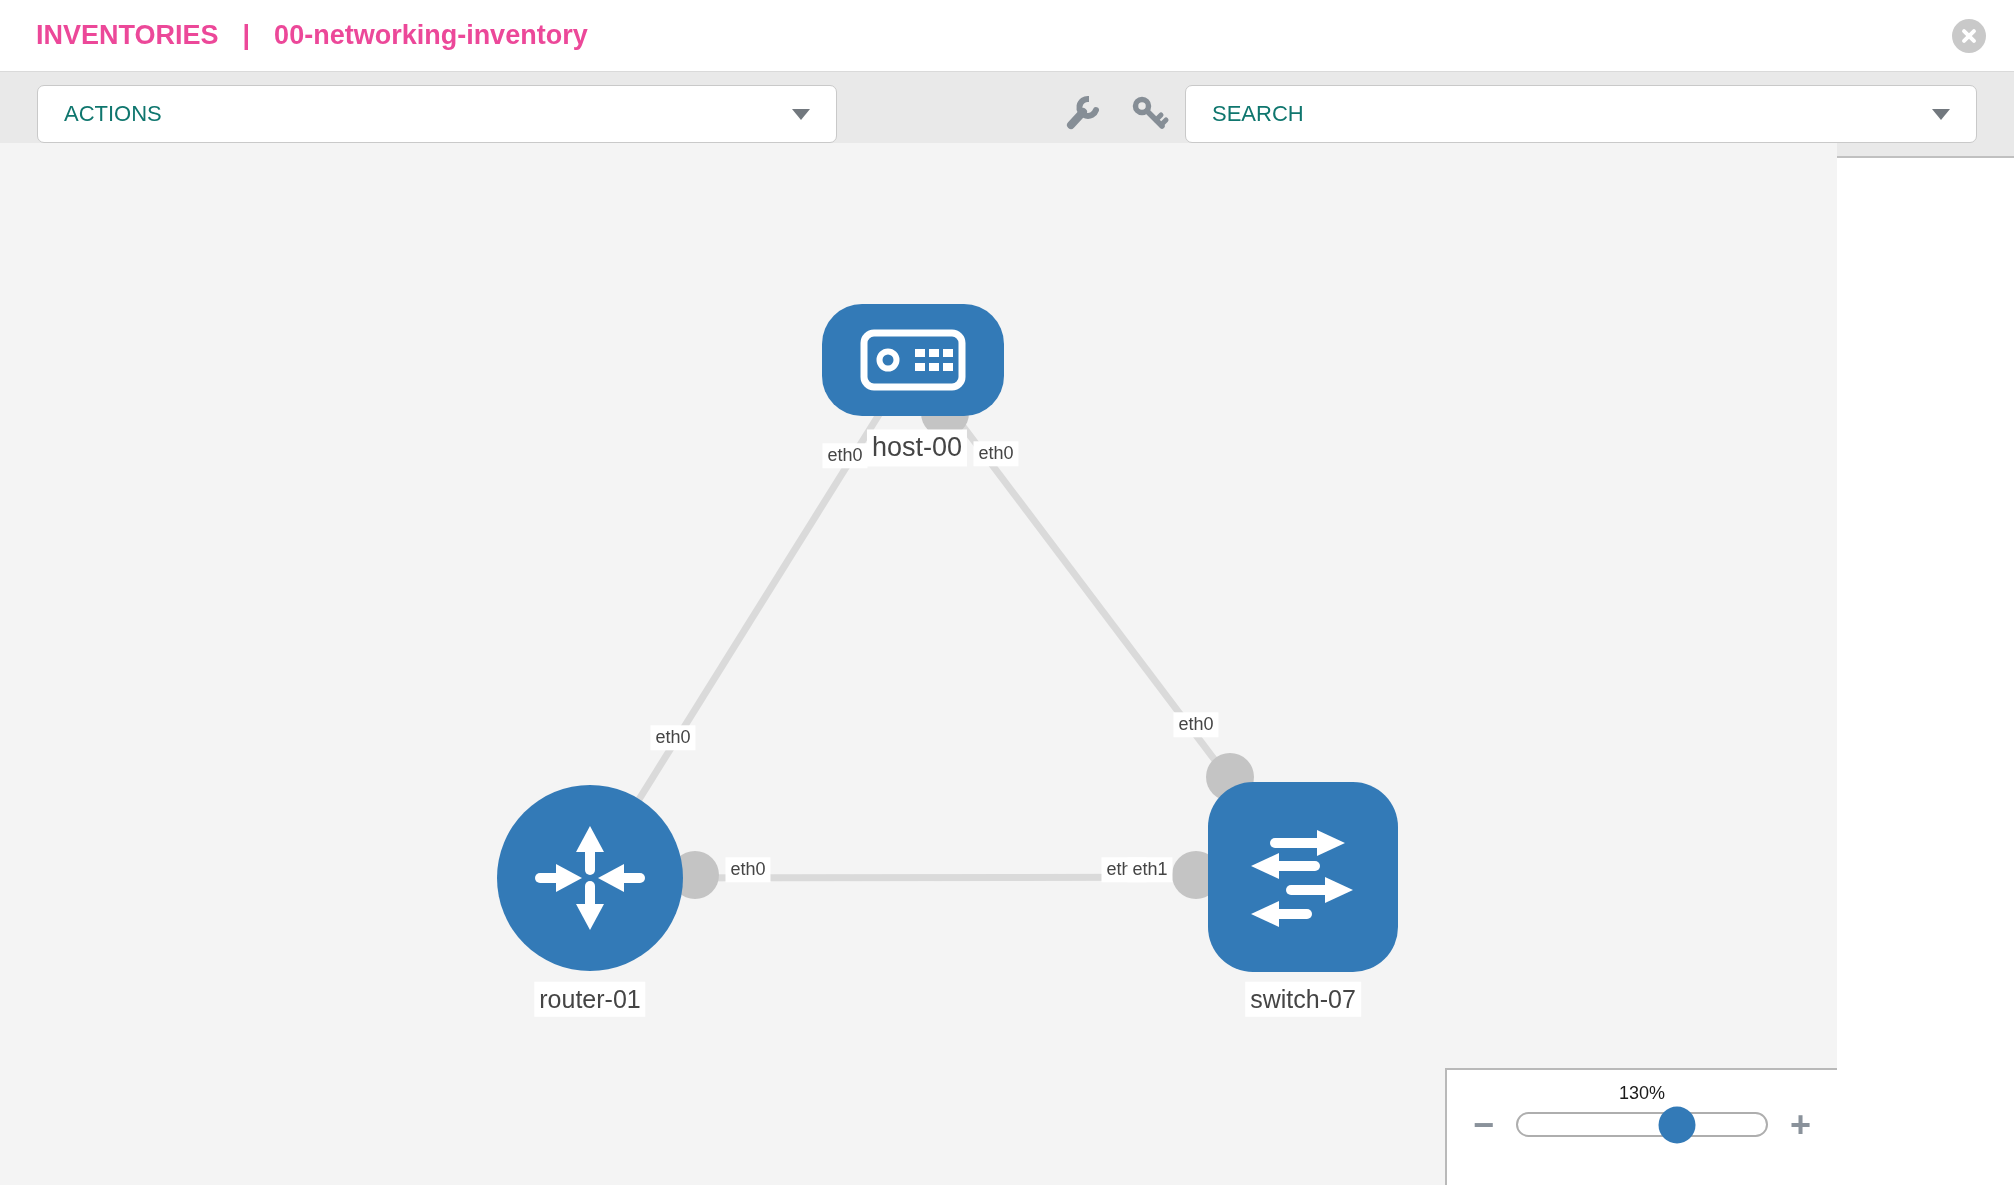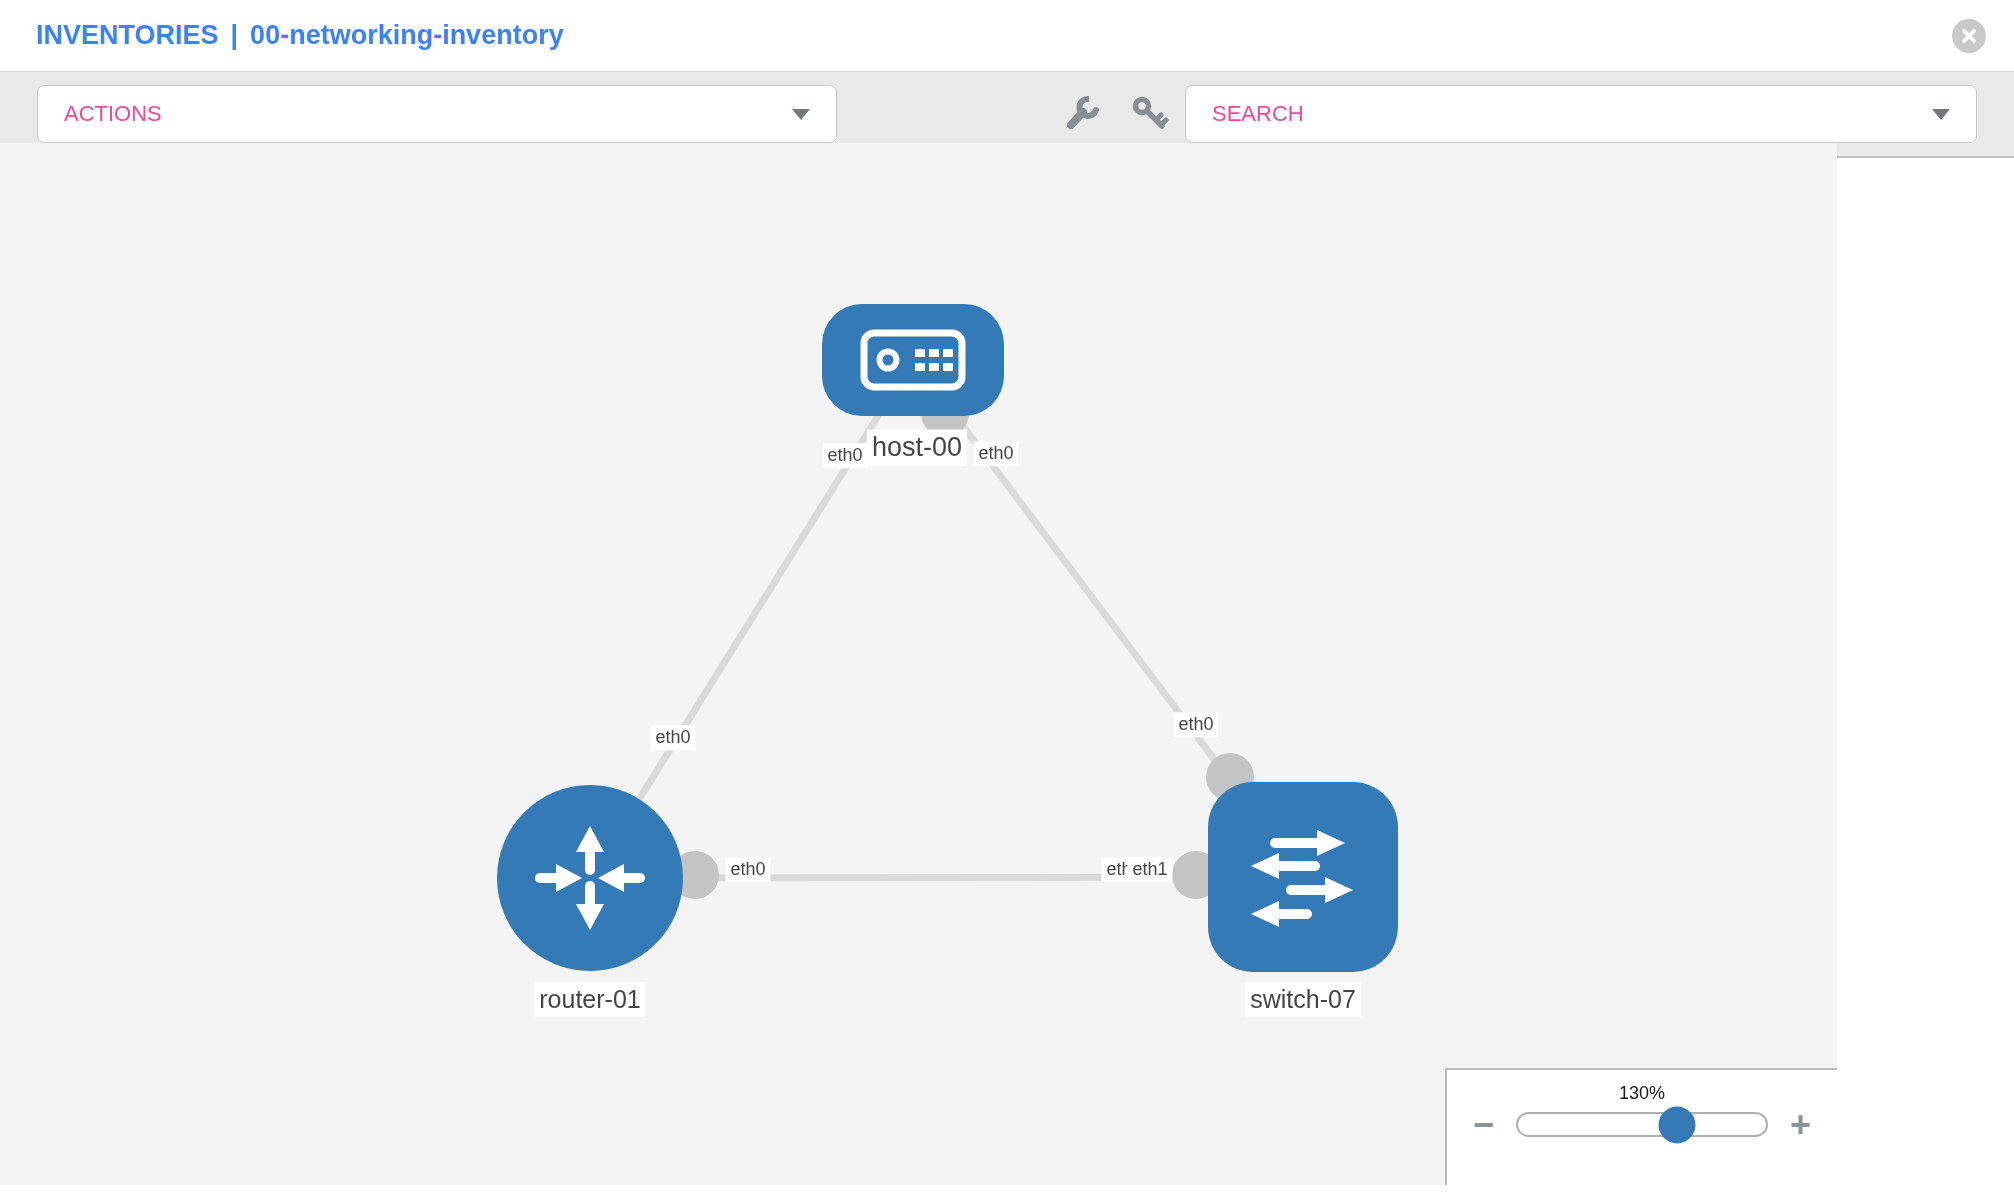--- a/index.html
+++ b/index.html
@@ -2,29 +2,29 @@
 <html><head>
 <meta charset="utf-8">
 <style>
   * { margin:0; padding:0; box-sizing:border-box; }
   html,body { width:2014px; height:1200px; }
   body { font-family:"Liberation Sans", sans-serif; background:#fff; overflow:hidden; }
   .app { position:relative; width:2014px; height:1200px; background:#fff; }
 
   
   .header { height:72px; border-bottom:1px solid #dadada; display:flex; align-items:center; padding:0 28px 0 36px; background:#fff; }
-  .title { font-size:27px; font-weight:bold; color:#3b82f6; display:flex; gap:12px; }
+  .title { font-size:27px; font-weight:bold; color:#ec4899; display:flex; gap:24px; }
   .close-btn { margin-left:auto; width:34px; height:34px; border-radius:50%; background:#c9c9c9; position:relative; cursor:pointer; }
   .close-btn span { position:absolute; left:50%; top:50%; width:18px; height:4px; background:#fff; border-radius:2px; }
   .close-btn .x1 { transform:translate(-50%,-50%) rotate(45deg); }
   .close-btn .x2 { transform:translate(-50%,-50%) rotate(-45deg); }
 
   
   .toolbar { height:86px; background:#e9e9e9; border-bottom:2px solid #c0c0c0; display:flex; align-items:center; padding:0 37px; }
-  .select-box { height:58px; background:#fff; border:1px solid #c9c9c9; border-radius:7px; display:flex; align-items:center; padding:0 26px; font-size:22px; color:#ec4899; }
+  .select-box { height:58px; background:#fff; border:1px solid #c9c9c9; border-radius:7px; display:flex; align-items:center; padding:0 26px; font-size:22px; color:#0f766e; }
   .select-box .caret { margin-left:auto; width:0; height:0; border-left:9px solid transparent; border-right:9px solid transparent; border-top:11px solid #72787e; }
   .actions-box { width:800px; }
   .search-box { width:792px; margin-left:auto; }
   .tool-icons { display:flex; align-items:center; gap:30px; margin-left:223px; }
   .tool-icon { width:40px; height:40px; cursor:pointer; }
 
   
   .canvas { position:absolute; top:143px; left:0; width:1837px; height:1042px; background:#f4f4f4; }
   .canvas svg.graph { position:absolute; left:0; top:0; }
   .labels { position:absolute; left:0; top:0; width:100%; height:100%; pointer-events:none; }

